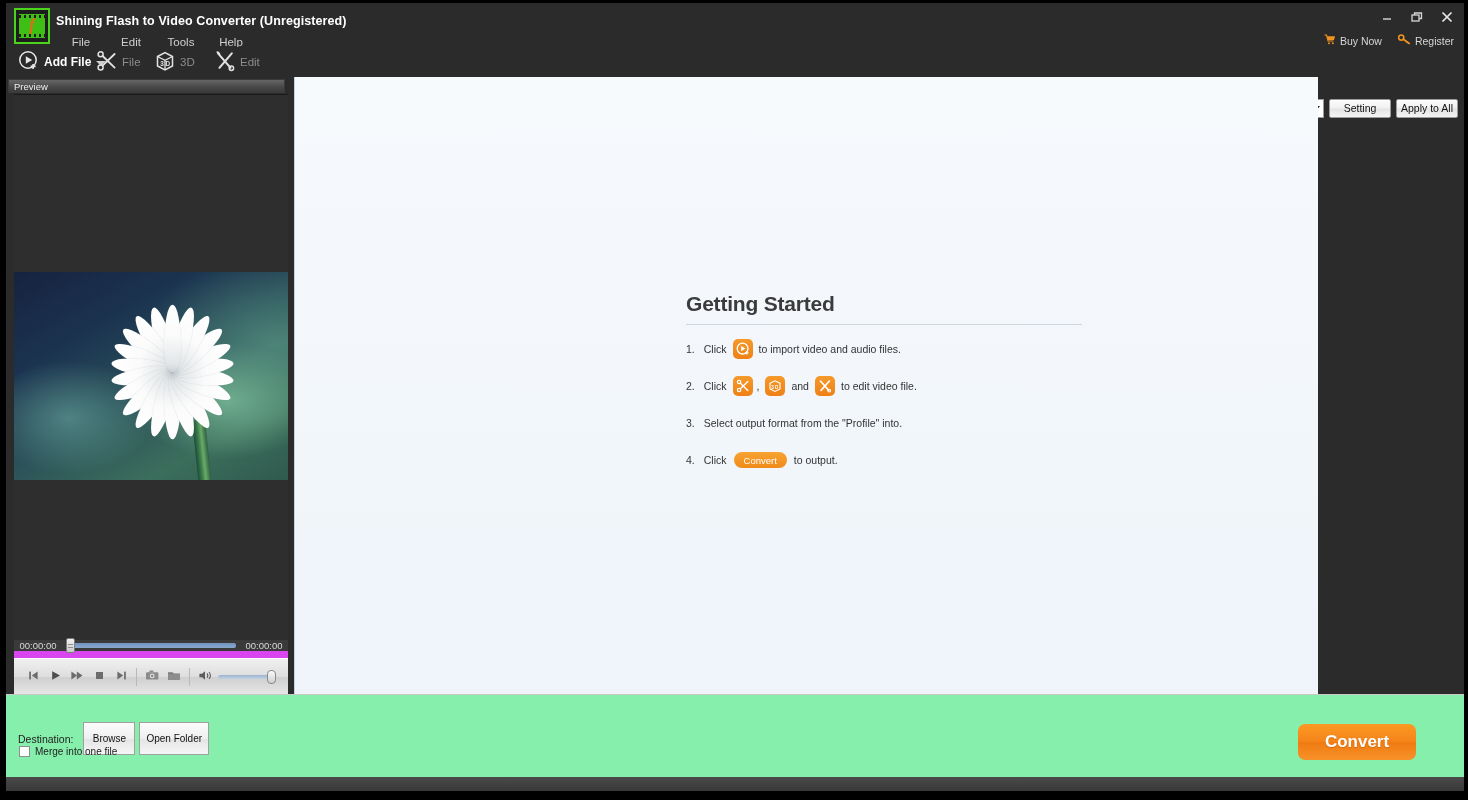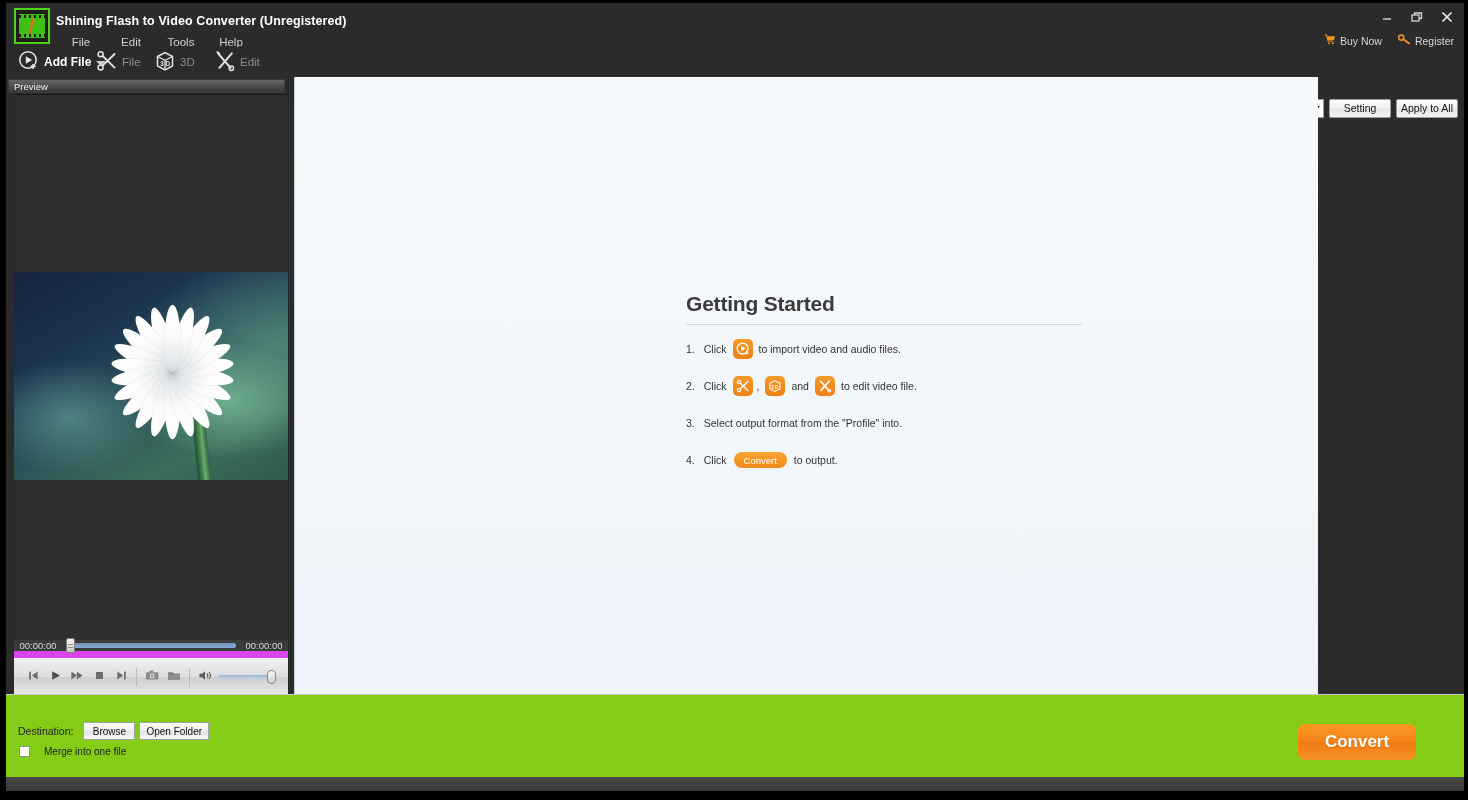--- a/index.html
+++ b/index.html
@@ -369,51 +369,51 @@
     border-radius: 8px;
     background: linear-gradient(to bottom,#f7a433 0%,#f08a18 100%);
     color: #fff; font-size: 9.5px;
     margin: 0 3px;
   }
 
   
   .bottom {
     position: absolute; left: 0; top: 691px;
     width: 1458px; height: 83px;
-    background: #84cc16;
+    background: #86efac;
     border-top: 1px solid #c9c9c9;
   }
   .dest-row {
     position: absolute; left: 12px; top: 27px;
     display: flex; align-items: center;
   }
   .dest-lbl { font-size: 10.5px; color: #222; margin-right: 6px; }
   .dest-input {
     width: 484px; height: 17px;
     background: #fff;
     border: 1px solid #a4a4a4;
     font-size: 10.5px; color: #222;
     padding: 0 4px;
     font-family: "Liberation Sans", sans-serif;
     outline: none;
   }
   .dest-btn {
-    height: 18px; min-width: 52px;
+    height: 33px; min-width: 52px;
     margin-left: 4px;
     background: linear-gradient(to bottom,#fcfcfc 0%,#efefef 50%,#e4e4e4 51%,#f6f6f6 100%);
     border: 1px solid #a0a0a0;
     font-size: 10px; color: #111;
     display: flex; align-items: center; justify-content: center;
     padding: 0 6px;
     cursor: default;
   }
   .merge-row {
     position: absolute; left: 13px; top: 51px;
     display: flex; align-items: center;
-    font-size: 10px; color: #222; gap: 9px;
+    font-size: 10px; color: #222;
   }
   .merge-box {
     width: 11px; height: 11px;
     border: 1px solid #8f8f8f;
     background: #fff;
     margin-right: 5px;
   }
   .convert-btn {
     position: absolute; right: 48px; top: 29px;
     width: 118px; height: 36px;

